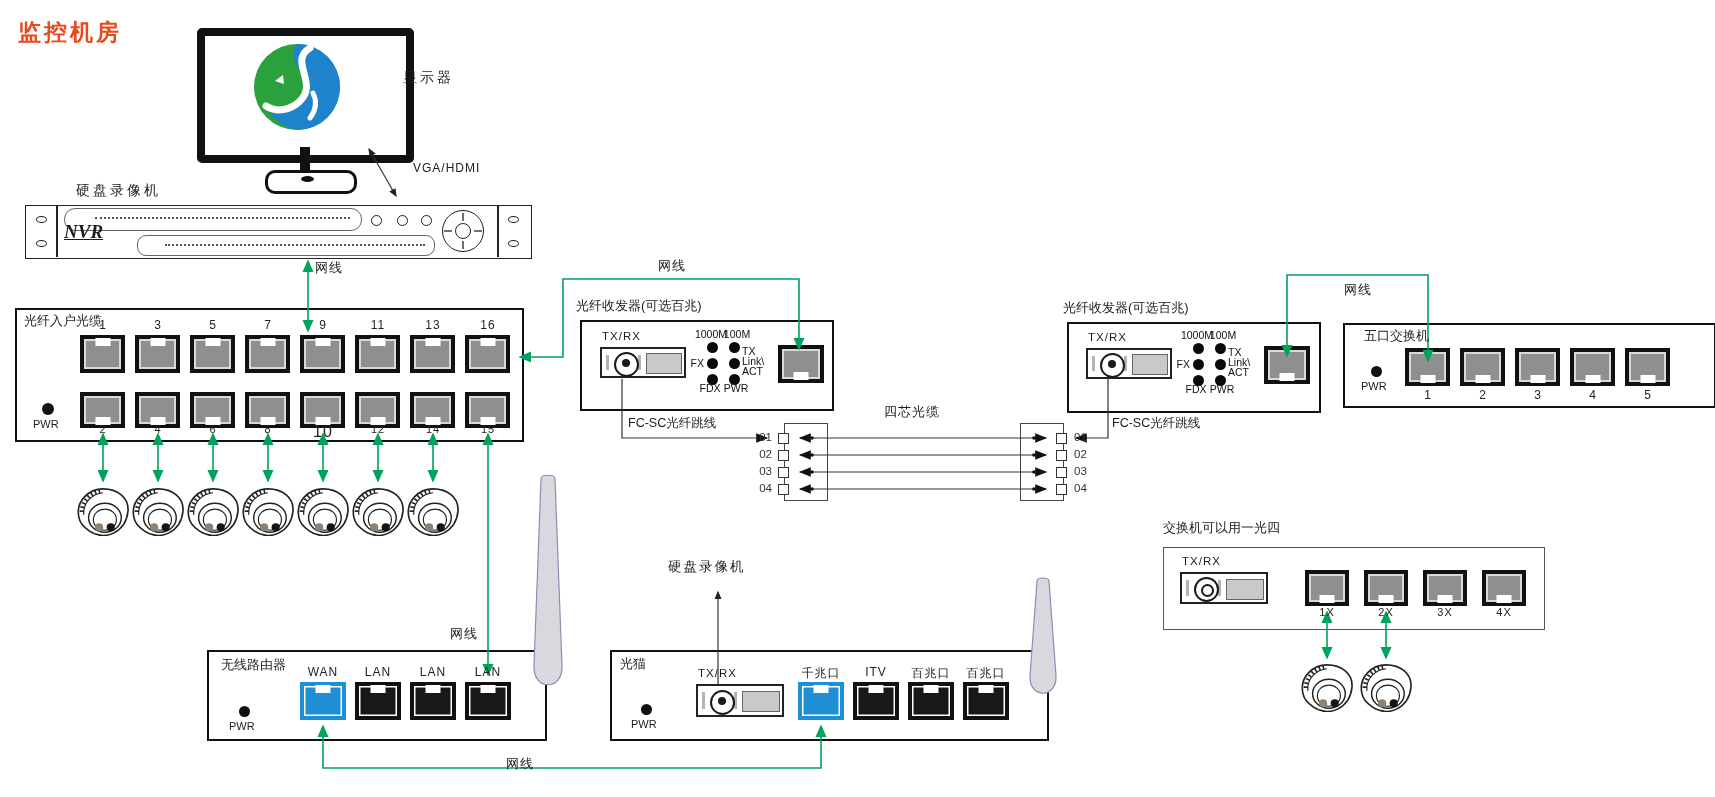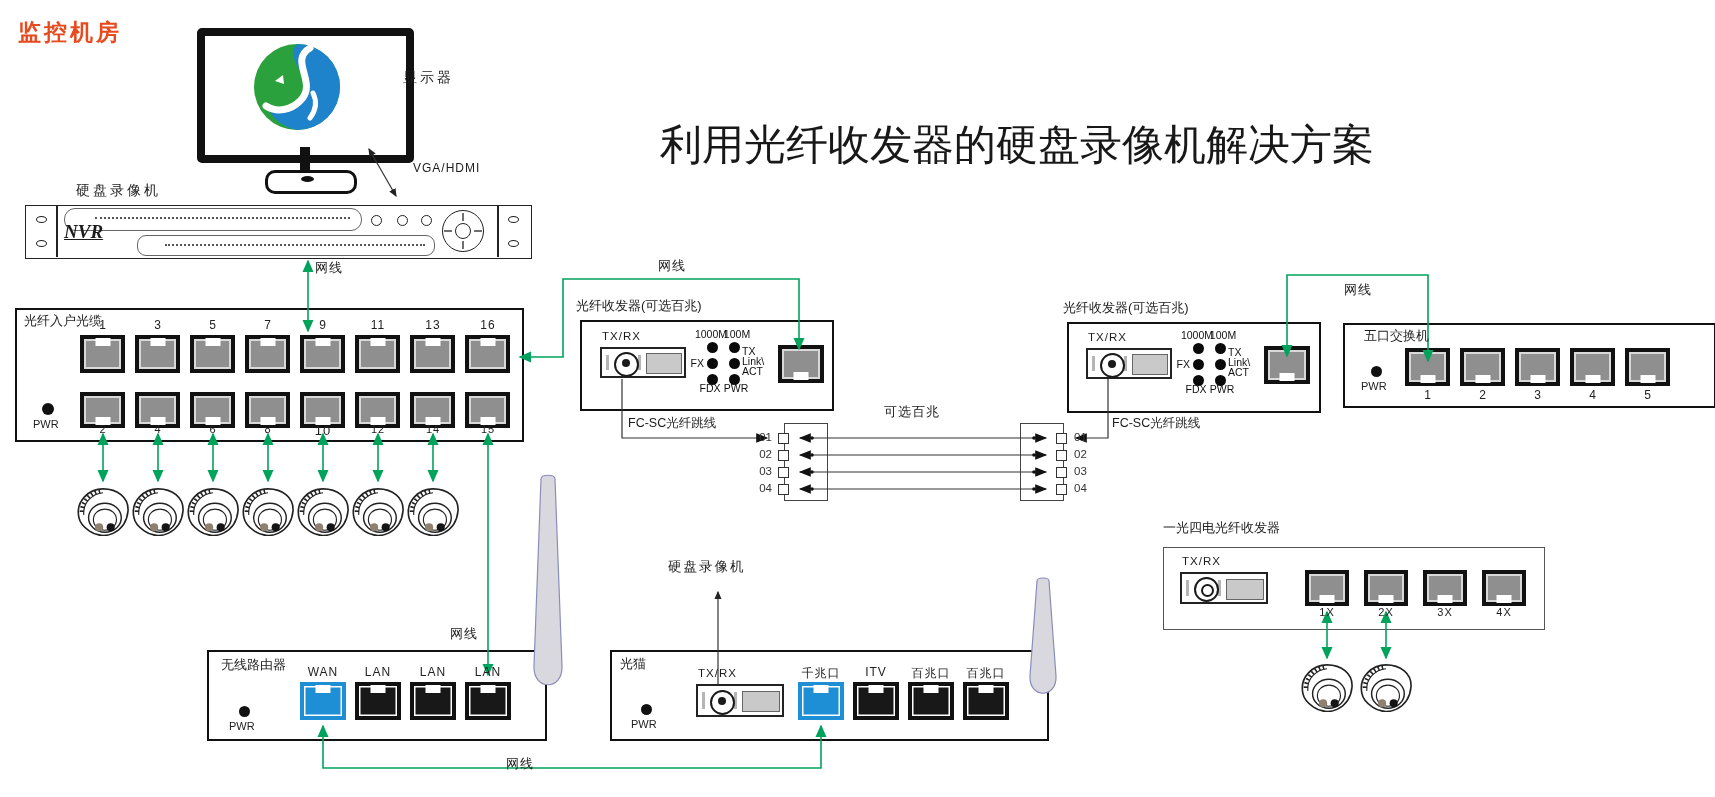--- a/index.html
+++ b/index.html
@@ -99,21 +99,20 @@
     <g stroke="#222" stroke-width="1.3">
       <path d="M463,213 L463,221"></path>
         <path d="M463,241 L463,249"></path>
       <path d="M444,231 L452,231"></path>
         <path d="M474,231 L482,231"></path>
     </g>
   </svg>
 
   <div class="lbl" style="left:18px;top:20px;font-size:23px;font-weight:600;letter-spacing:3px;color:#e8491d;">监控机房</div>
 
-  <div class="lbl" style="left:660px;top:122px;font-size:42px;font-weight:500;color:#181818;">利用光纤收发器的硬盘录像机解决方案</div>
 
   <div class="box" style="left:197px;top:28px;width:201px;height:119px;border:8px solid #111;border-radius:5px;background:#fff;"></div>
   <svg style="position:absolute;left:253px;top:43px;z-index:2;" width="88" height="88" viewBox="0 0 88 88">
     <circle cx="44" cy="44" r="43" fill="#2aa13c"></circle>
     <path d="M44,1 C29,16 62,34 48,52 C40,63 26,70 14,64 A43,43 0 0 0 44,87 A43,43 0 0 0 44,1 Z" fill="#1f83cb"></path>
     <path d="M57,5 C35,18 66,40 47,58 C38,67 24,70 13,63" stroke="#fff" stroke-width="7" fill="none" stroke-linecap="round"></path>
     <path d="M57,75 C63,67 64,58 60,50" stroke="#fff" stroke-width="5" fill="none" stroke-linecap="round"></path>
     <path d="M22,38 l8,-6 l1,9 z" fill="#fff"></path>
   </svg>
   <div class="box" style="left:388px;top:139px;width:4px;height:4px;background:#fff;border-radius:50%;z-index:3;"></div>
@@ -143,21 +142,21 @@
   <div class="circ" style="left:455px;top:223px;width:16px;height:16px;"></div>
 
   <div class="lbl" style="left:315px;top:261px;font-size:13px;letter-spacing:1px;">网线</div>
   <div class="lbl" style="left:658px;top:259px;font-size:13px;letter-spacing:1px;">网线</div>
   <div class="lbl" style="left:1344px;top:283px;font-size:13px;letter-spacing:1px;">网线</div>
   <div class="lbl" style="left:450px;top:627px;font-size:13px;letter-spacing:1px;">网线</div>
   <div class="lbl" style="left:506px;top:757px;font-size:13px;letter-spacing:1px;">网线</div>
   <div class="lbl" style="left:668px;top:560px;font-size:13.5px;letter-spacing:2px;">硬盘录像机</div>
   <div class="lbl" style="left:628px;top:417px;font-size:12.5px;">FC-SC光纤跳线</div>
   <div class="lbl" style="left:1112px;top:417px;font-size:12.5px;">FC-SC光纤跳线</div>
-  <div class="lbl" style="left:884px;top:405px;font-size:13px;letter-spacing:1px;">可选百兆</div>
+  <div class="lbl" style="left:884px;top:405px;font-size:13px;letter-spacing:1px;">四芯光缆</div>
 
   <div class="box" style="left:15px;top:308px;width:505px;height:130px;border:2px solid #111;"></div>
   <div class="lbl" style="left:24px;top:314px;font-size:13px;">光纤入户光缆</div>
   <div class="pwrdot" style="left:42px;top:403px;width:12px;height:12px;"></div>
   <div class="lbl" style="left:33px;top:418px;font-size:11px;">PWR</div>
 
   <div class="lbl" style="left:576px;top:299px;font-size:13px;">光纤收发器(可选百兆)</div>
   <div class="box" style="left:580px;top:320px;width:250px;height:87px;border:2.5px solid #111;"></div>
   <div class="lbl" style="left:602px;top:330px;font-size:11.5px;letter-spacing:1px;">TX/RX</div>
   <div class="ledlbl" style="left:692px;top:328px;width:38px;text-align:center;">1000M</div>
@@ -183,21 +182,21 @@
 
   <div class="box" style="left:784px;top:423px;width:42px;height:76px;border:1.3px solid #444;"></div>
   <div class="box" style="left:1020px;top:423px;width:42px;height:76px;border:1.3px solid #444;"></div>
 
   <div class="box" style="left:1343px;top:323px;width:369px;height:81px;border:2px solid #111;"></div>
   <div class="lbl" style="left:1352px;top:329px;font-size:13px;margin-left:12px;">五口交换机</div>
   <div class="pwrdot" style="left:1371px;top:366px;"></div>
   <div class="lbl" style="left:1361px;top:380px;font-size:11px;">PWR</div>
 
 
-  <div class="lbl" style="left:1163px;top:521px;font-size:13px;">一光四电光纤收发器</div>
+  <div class="lbl" style="left:1163px;top:521px;font-size:13px;">交换机可以用一光四</div>
   <div class="box" style="left:1163px;top:547px;width:380px;height:81px;border:1.5px solid #555;"></div>
   <div class="lbl" style="left:1182px;top:555px;font-size:11.5px;letter-spacing:1px;">TX/RX</div>
 
   <div class="box" style="left:207px;top:650px;width:336px;height:87px;border:2px solid #111;"></div>
   <div class="lbl" style="left:221px;top:658px;font-size:13px;">无线路由器</div>
   <div class="pwrdot" style="left:239px;top:706px;"></div>
   <div class="lbl" style="left:229px;top:720px;font-size:11px;">PWR</div>
 
   <div class="box" style="left:610px;top:650px;width:435px;height:87px;border:2px solid #111;"></div>
   <div class="lbl" style="left:620px;top:657px;font-size:13px;">光猫</div>
@@ -249,21 +248,21 @@
       <div class="notch bottom"></div>
     </div>
     <div class="plabel" style="left: 183px; top: 423px; width: 60px; font-size: 11px;">6</div>
     <div class="rj45 gray" style="left: 245px; top: 392px; width: 45px; height: 36px;">
       <div class="notch bottom"></div>
     </div>
     <div class="plabel" style="left: 238px; top: 423px; width: 60px; font-size: 11px;">8</div>
     <div class="rj45 gray" style="left: 300px; top: 392px; width: 45px; height: 36px;">
       <div class="notch bottom"></div>
     </div>
-    <div class="plabel" style="left: 293px; top: 423px; width: 60px; font-size: 13px;">10</div>
+    <div class="plabel" style="left: 293px; top: 423px; width: 60px; font-size: 16px;">10</div>
     <div class="rj45 gray" style="left: 355px; top: 392px; width: 45px; height: 36px;">
       <div class="notch bottom"></div>
     </div>
     <div class="plabel" style="left: 348px; top: 423px; width: 60px; font-size: 11px;">12</div>
     <div class="rj45 gray" style="left: 410px; top: 392px; width: 45px; height: 36px;">
       <div class="notch bottom"></div>
     </div>
     <div class="plabel" style="left: 403px; top: 423px; width: 60px; font-size: 11px;">14</div>
     <div class="rj45 gray" style="left: 465px; top: 392px; width: 45px; height: 36px;">
       <div class="notch bottom"></div>

